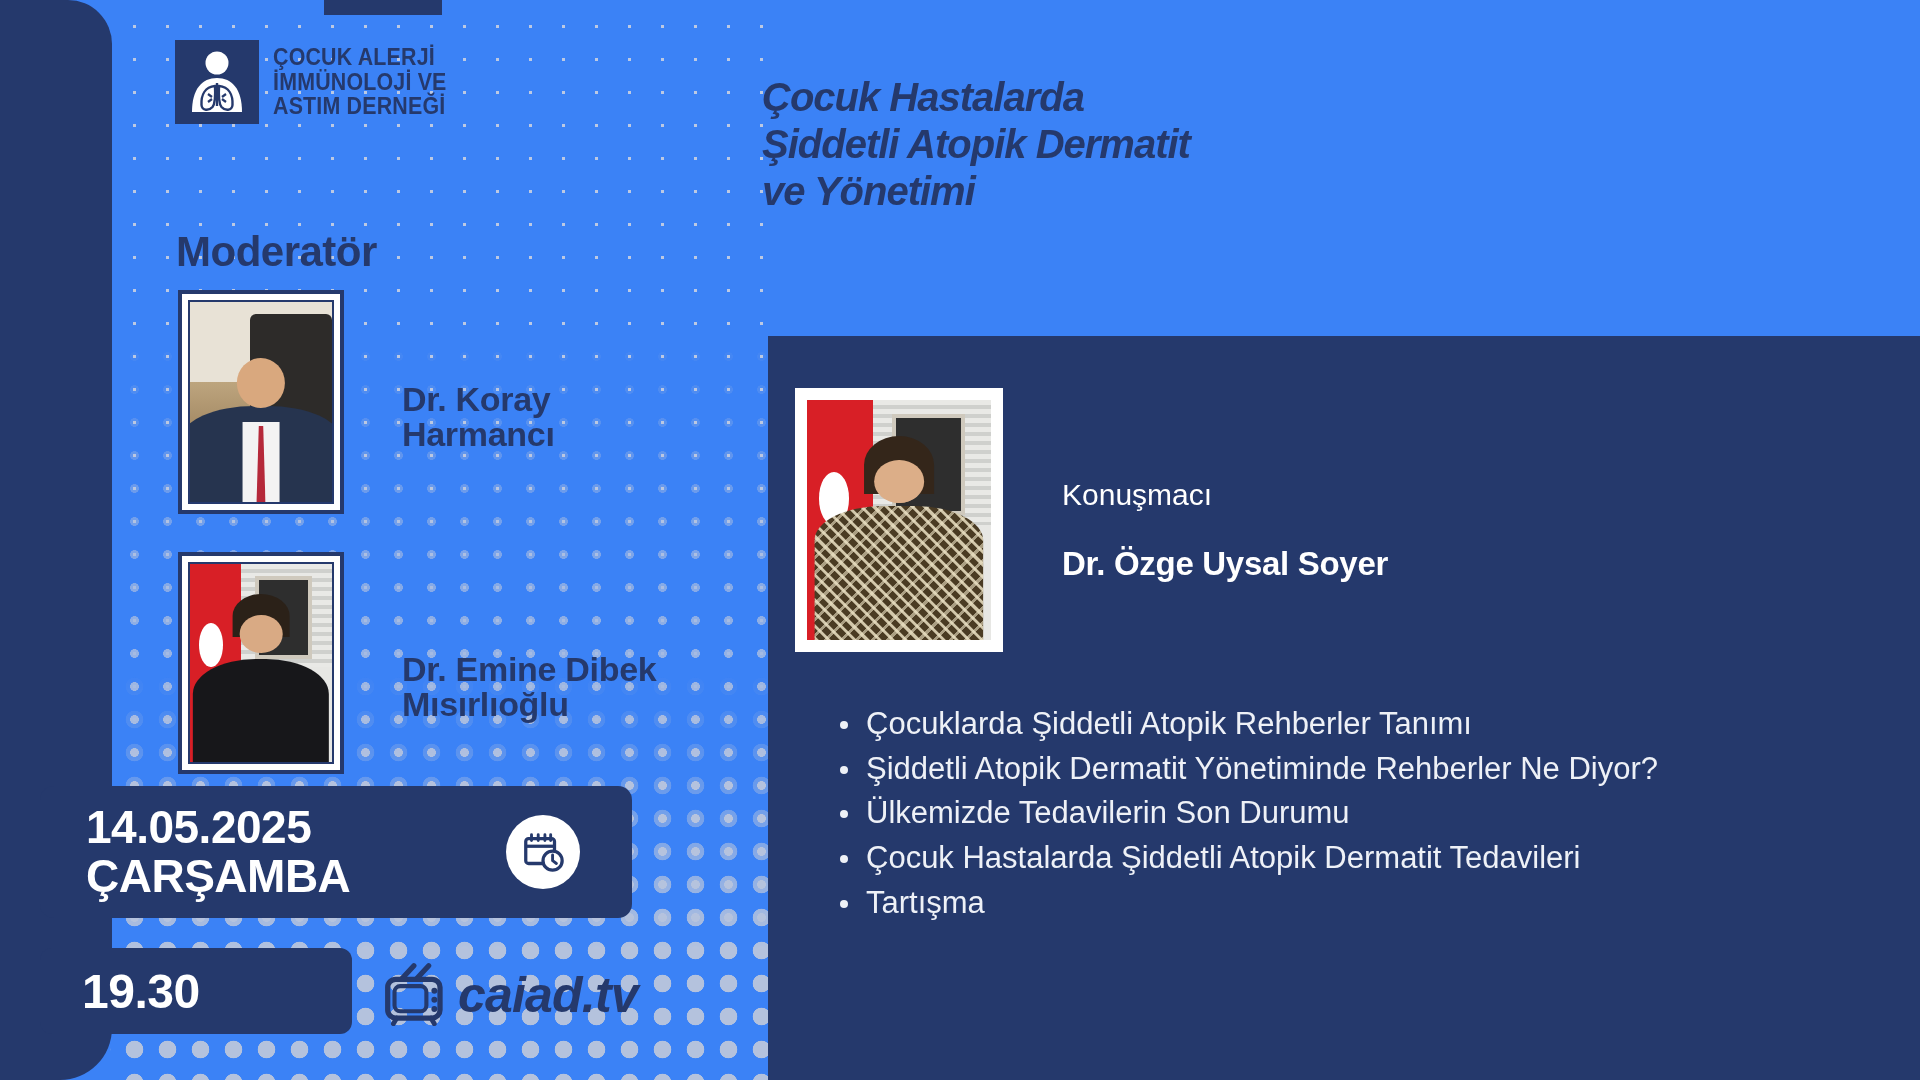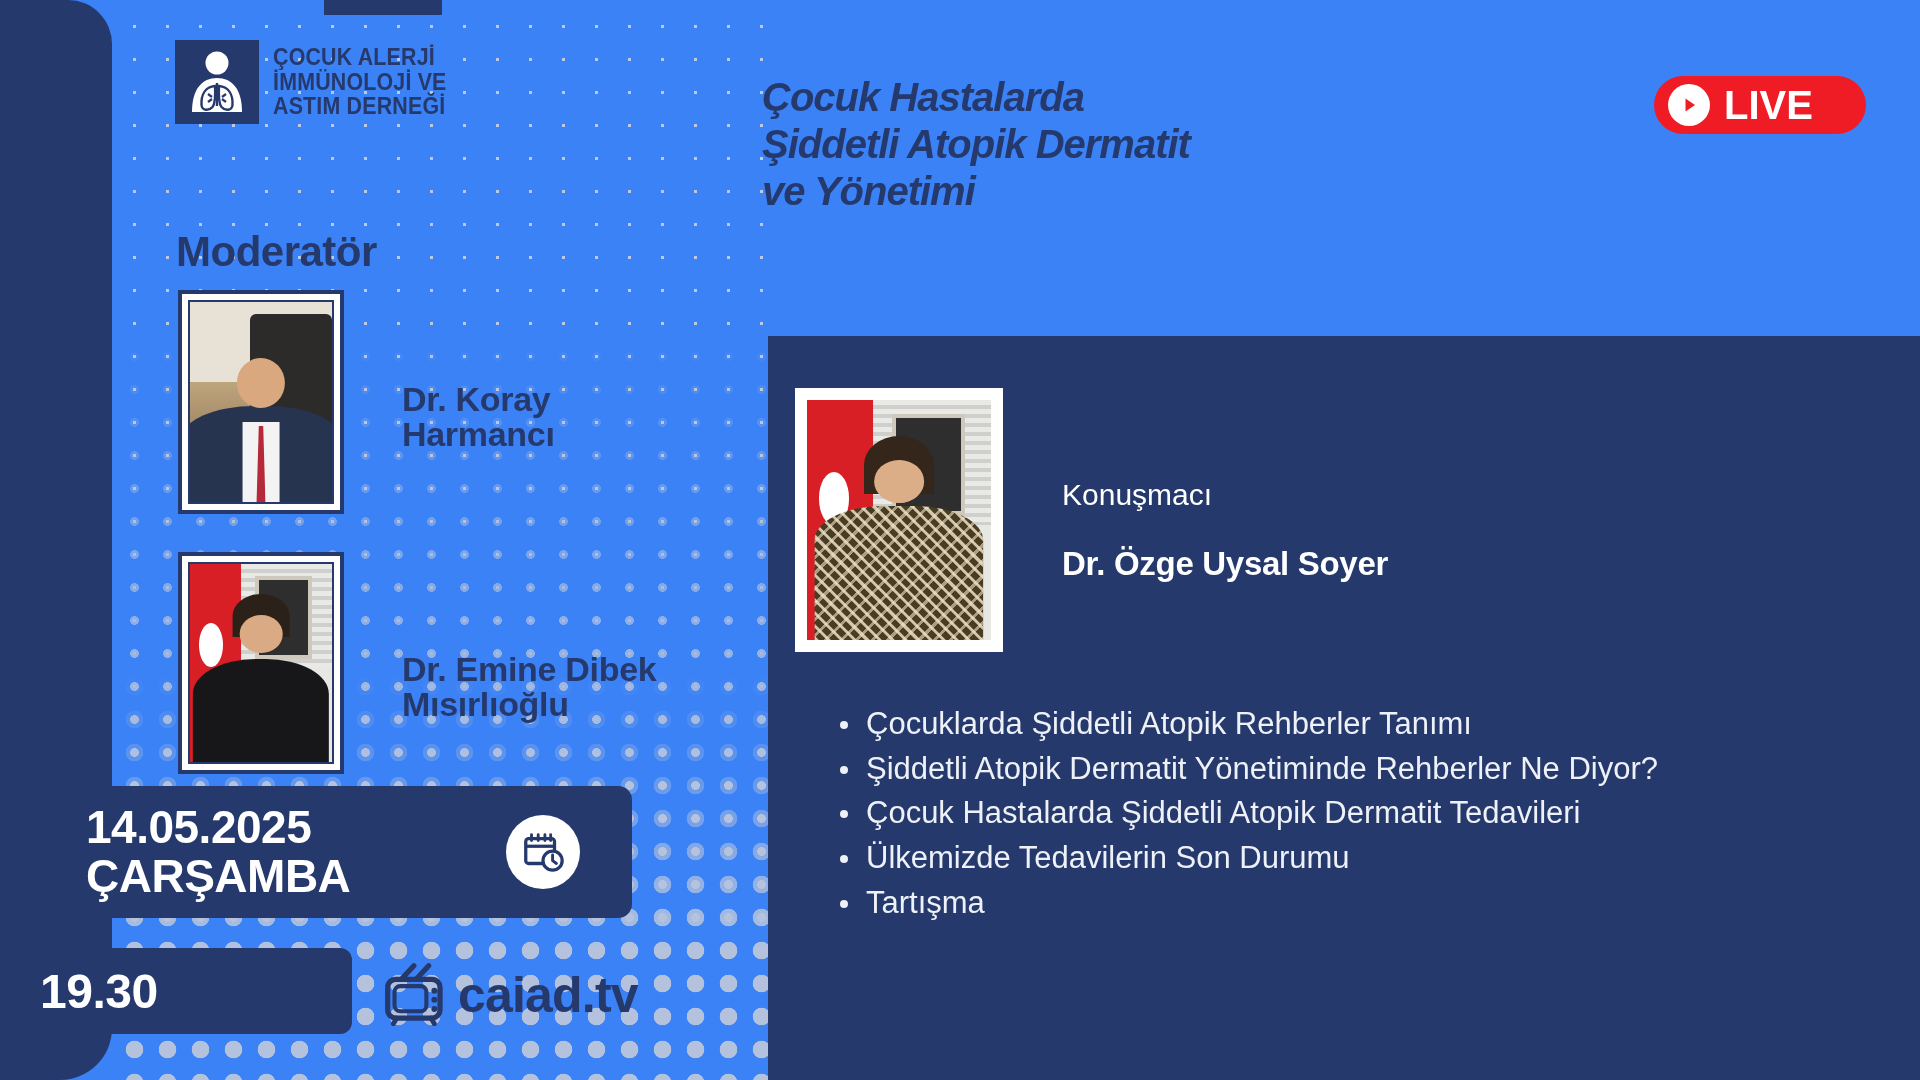--- a/index.html
+++ b/index.html
@@ -158,32 +158,34 @@
     left: 40px; top: 948px;
     width: 312px; height: 86px;
     background: #25396c;
     border-radius: 12px;
     display: flex; align-items: center;
   }
   .time-text {
     color: #ffffff;
     font-size: 48px;
     font-weight: 700;
+    margin-left: 42px;
     letter-spacing: -0.5px;
   }
   .site-row {
     position: absolute;
     left: 378px; top: 960px;
     display: flex; align-items: center; gap: 6px;
   }
   .site-text {
     color: #25396c;
     font-size: 50px;
     font-weight: 700;
     letter-spacing: -0.8px;
+    font-style: italic;
   }
 
   
   .title {
     position: absolute;
     left: 762px; top: 74px;
     width: 900px;
     color: #25396c;
     font-size: 40px;
     font-weight: 700;
@@ -375,28 +377,20 @@
         <path d="M16 51 L13 56 M46 51 L49 56" stroke="#25396c" stroke-width="4.2" stroke-linecap="round"></path>
       </svg>
     </span>
     <span class="site-text">caiad.tv</span>
   </div>
 
   <div class="title">Çocuk Hastalarda
 Şiddetli Atopik Dermatit
 ve Yönetimi</div>
 
-  <div class="live-badge">
-    <span class="live-play">
-      <svg viewBox="0 0 24 24" width="24" height="24" aria-hidden="true">
-        <path d="M8.5 5.5 L18 12 L8.5 18.5 Z" fill="#ef1c25"></path>
-      </svg>
-    </span>
-    <span class="live-text">LIVE</span>
-  </div>
 
   <div class="panel"></div>
 
   <div id="spk-frame" class="frame">
     <div class="inner" style="background:#e7e7e4;">
       <div class="ph ph-blinds"></div>
       <div class="ph-flag"></div>
       <div class="ph-portrait"></div>
       <div class="ph-patternjacket" style="bottom:0;width:92%;height:56%;"></div>
       <div class="ph-head" style="top:20%;width:28%;height:23%;background:#dcae88;"></div>
@@ -404,18 +398,18 @@
       <div class="ph-head" style="top:25%;width:27%;height:18%;background:#dcae88;"></div>
     </div>
   </div>
 
   <div class="speaker-role">Konuşmacı</div>
   <div class="speaker-name">Dr. Özge Uysal Soyer</div>
 
   <ul class="bullets">
     <li>Çocuklarda Şiddetli Atopik Rehberler Tanımı</li>
     <li>Şiddetli Atopik Dermatit Yönetiminde Rehberler Ne Diyor?</li>
+    <li>Ülkemizde Tedavilerin Son Durumu</li>
     <li>Çocuk Hastalarda Şiddetli Atopik Dermatit Tedavileri</li>
-    <li>Ülkemizde Tedavilerin Son Durumu</li>
     <li>Tartışma</li>
   </ul>
 
 </div>
 
 </body></html>

